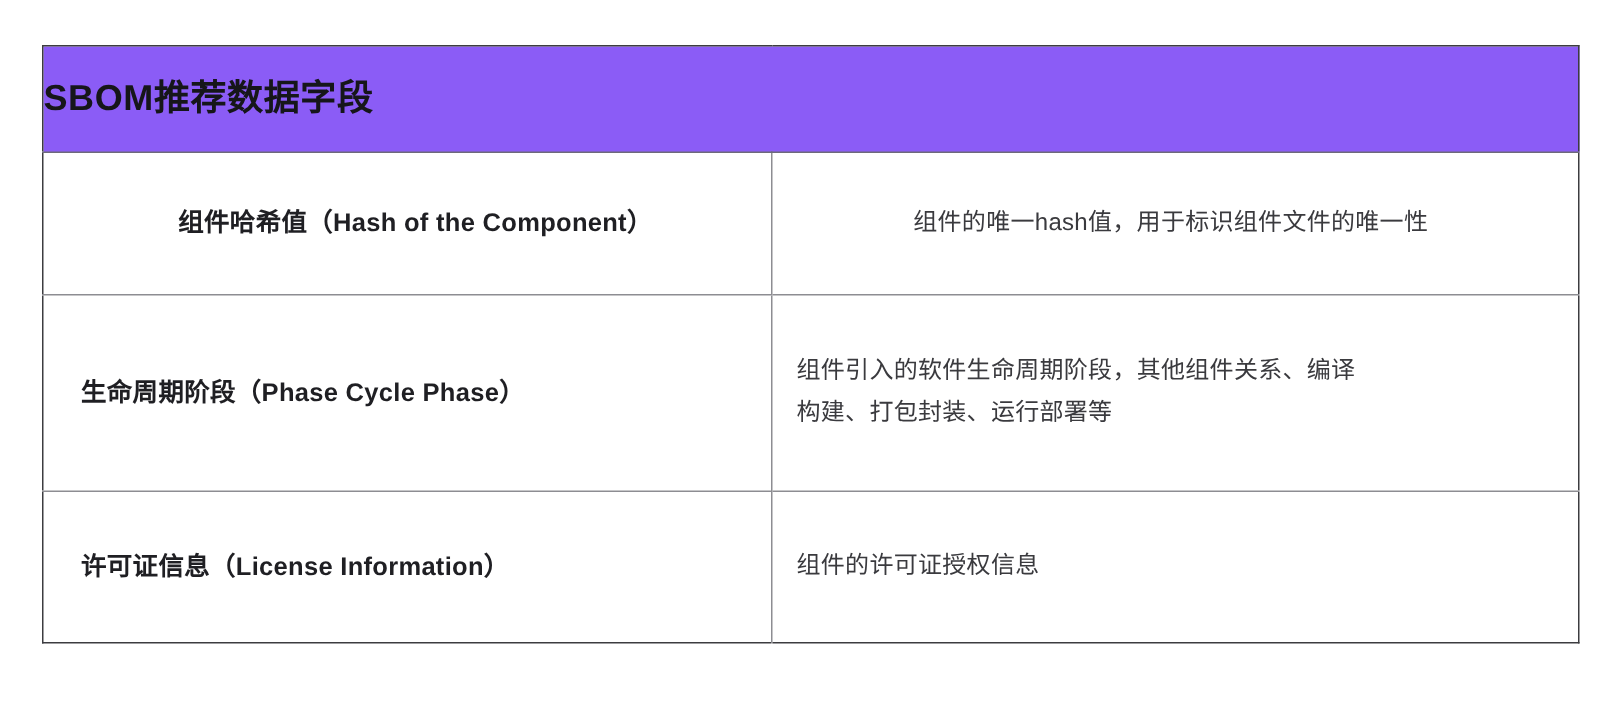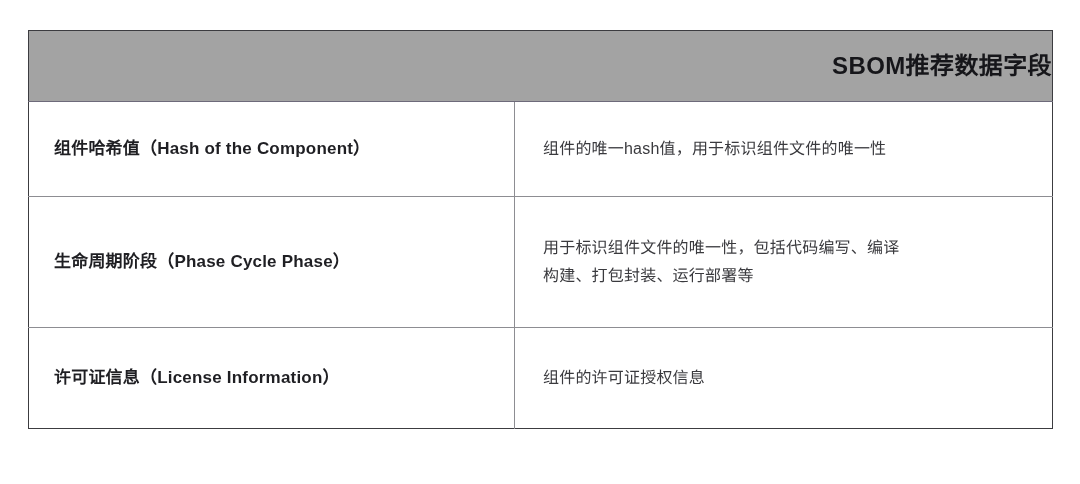--- a/index.html
+++ b/index.html
@@ -31,26 +31,26 @@
     border-collapse: collapse;
     table-layout: fixed;
     border: 1.6px solid #3c3c40;
     background: #ffffff;
   }
 
   .sbom-table col.c-term  { width: 486px; }
   .sbom-table col.c-desc  { width: 538px; }
 
   .header-row th {
-    background: #a3a3a3;
+    background: #8b5cf6;
     border: none;
     border-bottom: 1.2px solid #6d6a7a;
     padding: 0;
     height: 70px;
-    text-align: right;
+    text-align: left;
     vertical-align: middle;
   }
 
   .header-title {
     font-size: 24px;
     font-weight: bold;
     letter-spacing: 0.4px;
     color: #16161a;
     line-height: 1.2;
   }
@@ -67,29 +67,29 @@
     border-right: 1.1px solid #8d8d92;
     padding: 10px 14px 10px 25px;
     font-size: 17px;
     font-weight: bold;
     color: #1f1f23;
     line-height: 1.45;
     letter-spacing: 0.2px;
   }
 
   .sbom-table tr.data-row td.desc-cell {
-    padding: 10px 22px 10px 28px;
+    padding: 10px 22px 10px 16px;
     font-size: 16px;
     font-weight: normal;
     color: #3a3a3e;
     line-height: 1.75;
     letter-spacing: 0.2px;
   }
 
-  .row-h1 td { height: 74px; }
+  .row-h1 td { height: 74px; text-align: center; }
   .row-h2 td { height: 110px; }
   .row-h3 td { height: 87px; }
   .row-h4 td { height: 80px; }
 
   .desc-line { display: block; white-space: nowrap; }
 </style>
 </head>
 <body>
 
 <div class="page">
@@ -108,21 +108,21 @@
     <tbody>
       <tr class="data-row row-h1">
         <td class="term-cell">组件哈希值（Hash of the Component）</td>
         <td class="desc-cell">
           <span class="desc-line">组件的唯一hash值，用于标识组件文件的唯一性</span>
         </td>
       </tr>
       <tr class="data-row row-h2">
         <td class="term-cell">生命周期阶段（Phase Cycle Phase）</td>
         <td class="desc-cell">
-          <span class="desc-line">用于标识组件文件的唯一性，包括代码编写、编译</span>
+          <span class="desc-line">组件引入的软件生命周期阶段，其他组件关系、编译</span>
           <span class="desc-line">构建、打包封装、运行部署等</span>
         </td>
       </tr>
       <tr class="data-row row-h4">
         <td class="term-cell">许可证信息（License Information）</td>
         <td class="desc-cell">
           <span class="desc-line">组件的许可证授权信息</span>
         </td>
       </tr>
     </tbody>

